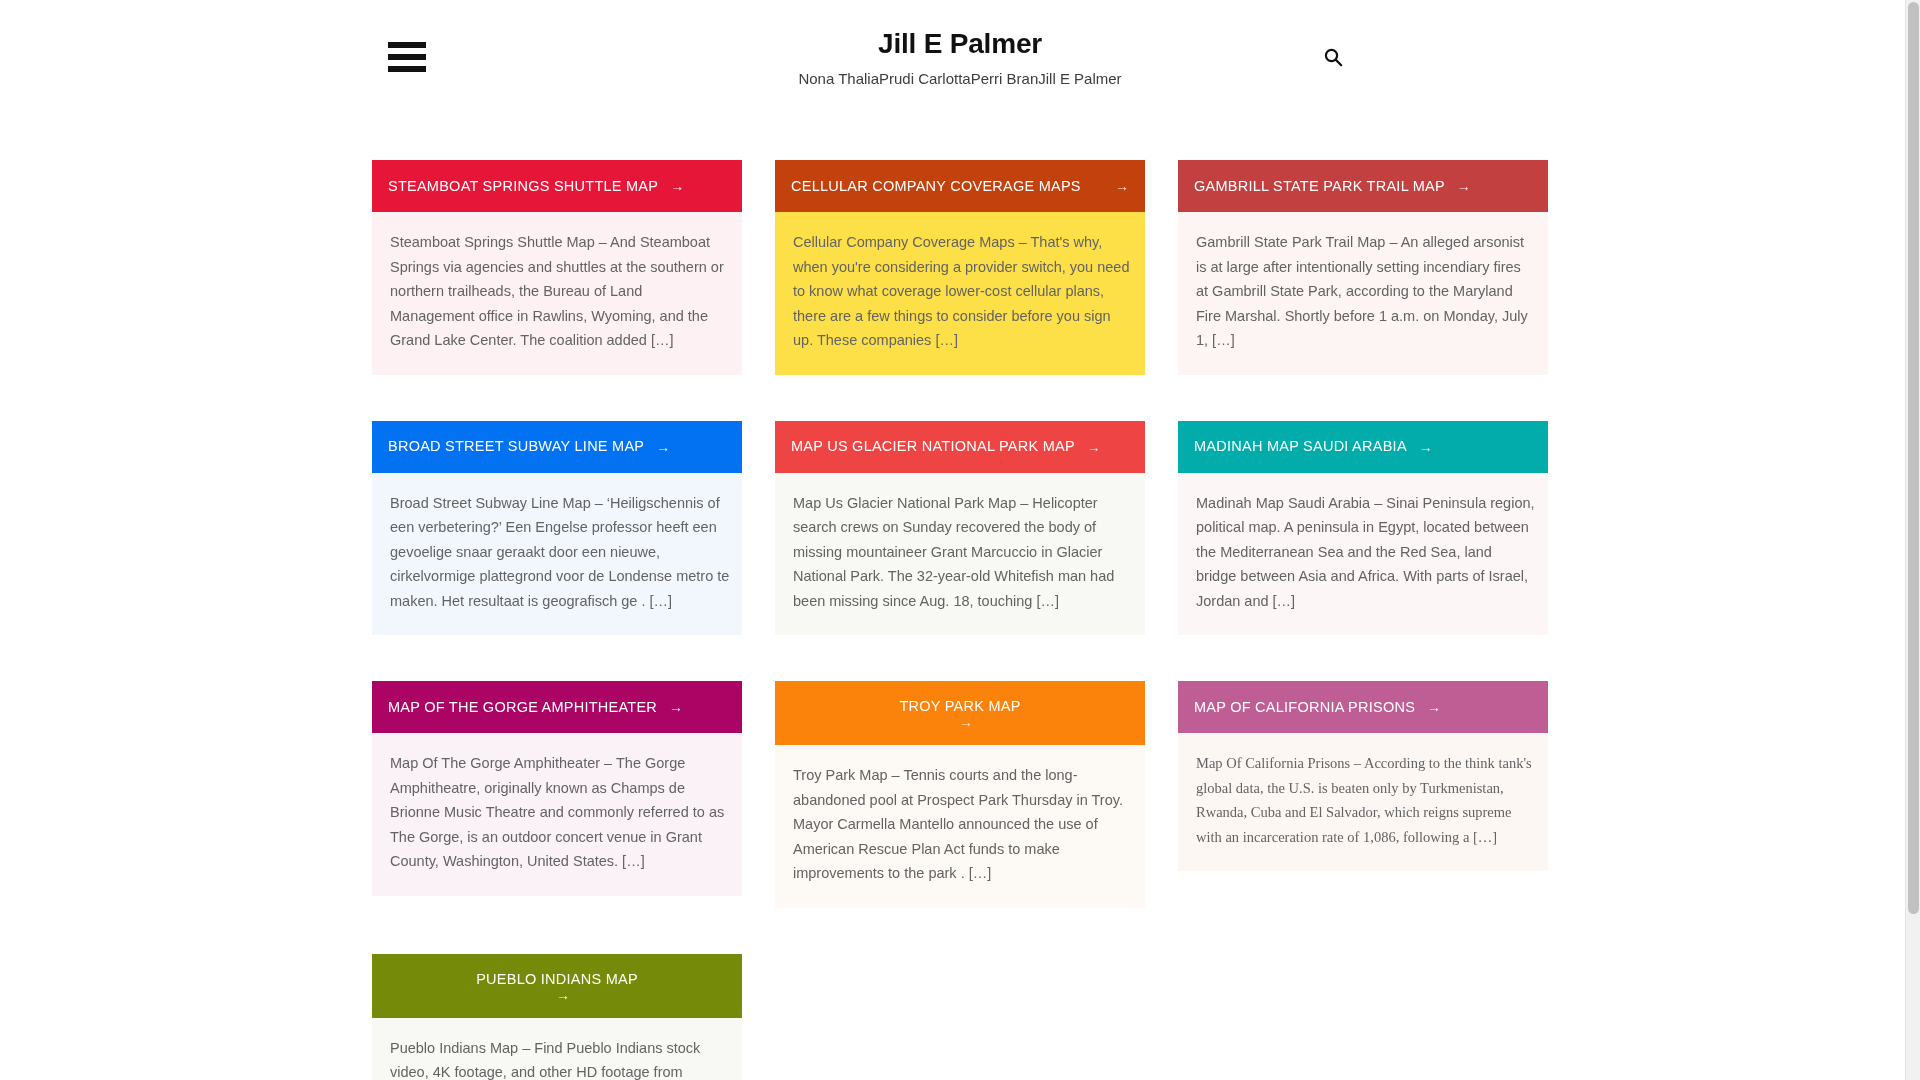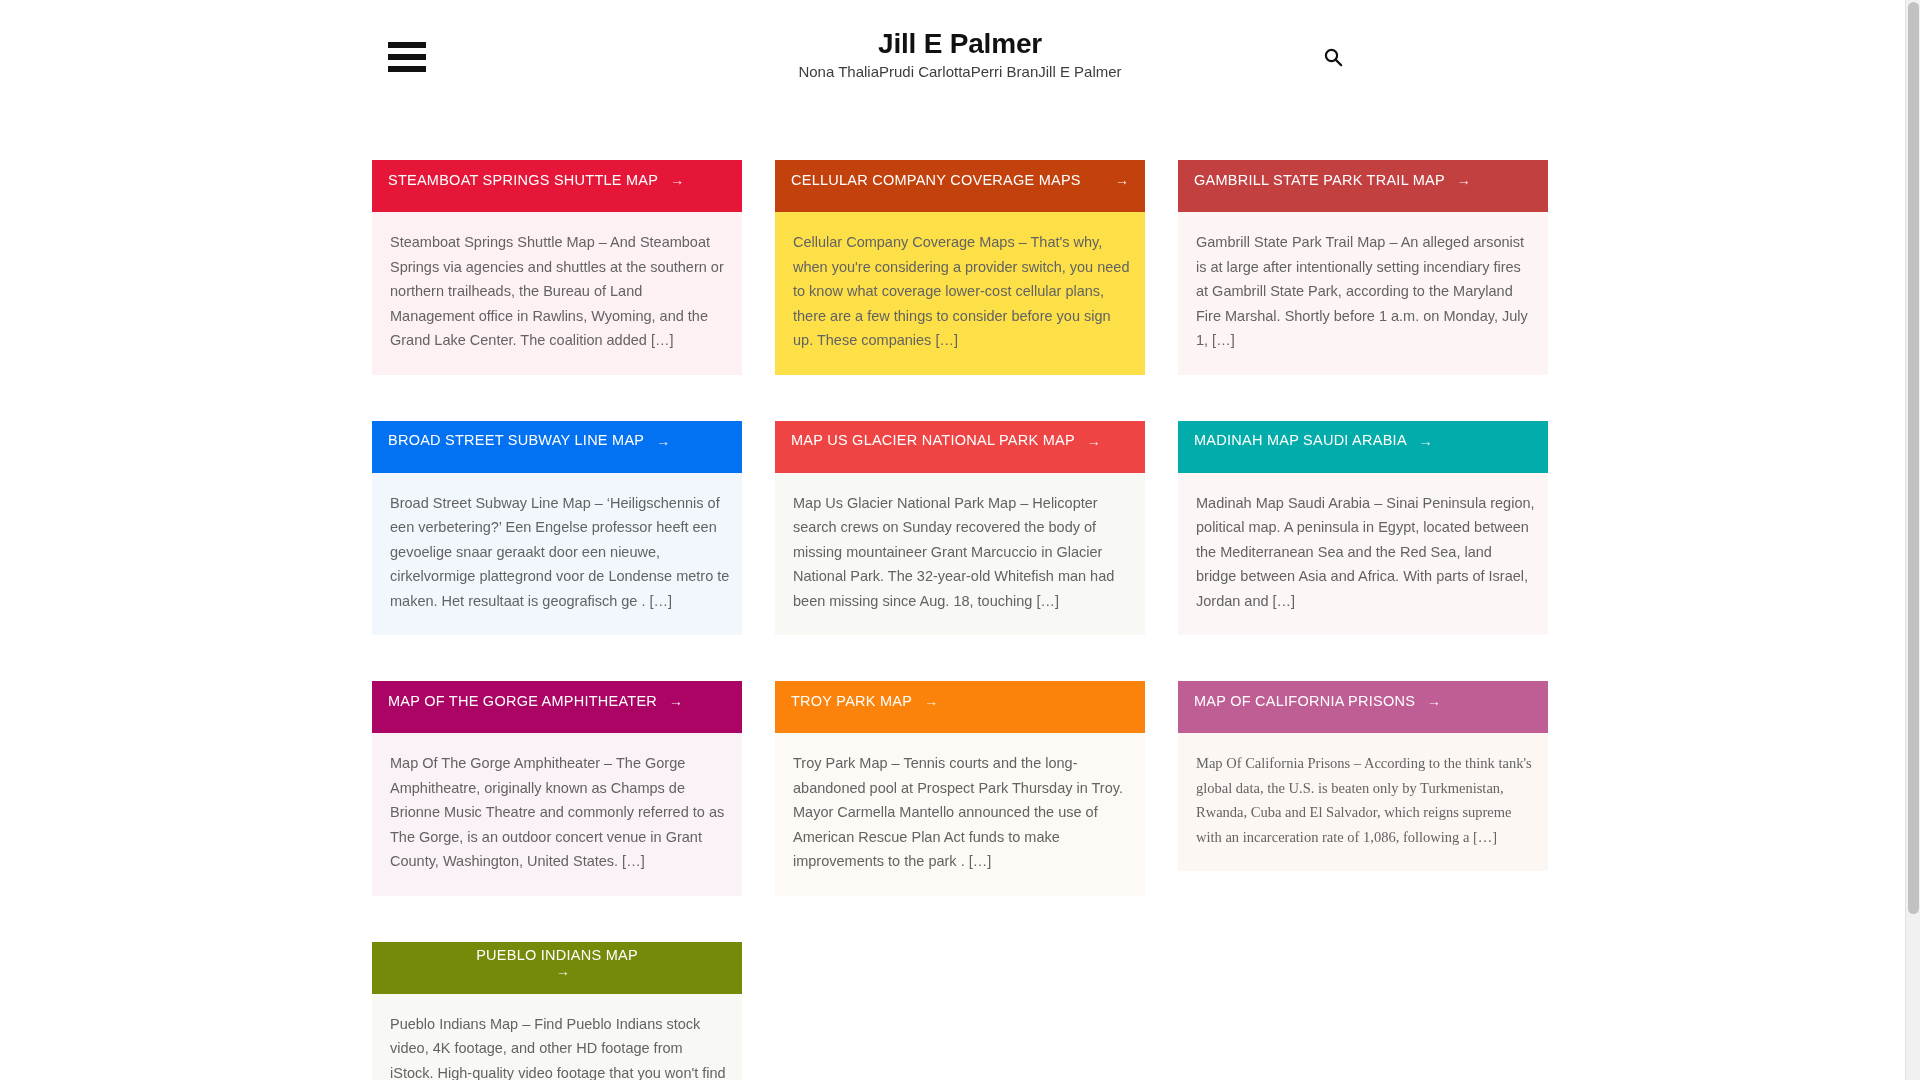--- a/index.html
+++ b/index.html
@@ -49,21 +49,21 @@
   .site-title {
     font-size: 28px;
     font-weight: bold;
     color: #111111;
     letter-spacing: -0.2px;
     line-height: 1.25;
     pointer-events: auto;
     display: inline-block;
   }
   .site-tagline {
-    margin-top: 1px;
+    margin-top: 8px;
     font-size: 15px;
     color: #3d3d3d;
     font-weight: 400;
     line-height: 1.3;
   }
   .search-toggle {
     position: absolute;
     right: 388px;
     top: 42px;
     width: 30px;
@@ -96,21 +96,21 @@
     justify-content: center;
   }
 
   .card {
     width: 370px;
     align-self: start;
     background: transparent;
     cursor: pointer;
   }
   .card-header {
-    padding: 4px 16px 16px 16px;
+    padding: 16px 16px 16px 16px;
     min-height: 52px;
     display: flex;
     align-items: center;
   }
   .card-title {
     color: #ffffff;
     font-size: 14.5px;
     letter-spacing: 0.25px;
     font-weight: 400;
     line-height: 1.25;
@@ -236,21 +236,21 @@
       <article class="card">
         <div class="card-header" style="background: rgb(171, 4, 100);">
           <span class="card-title">MAP OF THE GORGE AMPHITHEATER</span>
           <span class="card-arrow">→</span>
         </div>
         <div class="card-body" style="background: rgb(251, 242, 247);">
           <p class="card-excerpt">Map Of The Gorge Amphitheater – The Gorge Amphitheatre, originally known as Champs de Brionne Music Theatre and commonly referred to as The Gorge, is an outdoor concert venue in Grant County, Washington, United States. […]</p>
         </div>
       </article>
       <article class="card">
-        <div class="card-header" style="background: rgb(251, 130, 11);">
+        <div class="card-header" style="background: rgb(251, 130, 11); flex-direction: column;">
           <span class="card-title">TROY PARK MAP</span>
           <span class="card-arrow">→</span>
         </div>
         <div class="card-body" style="background: rgb(253, 249, 244);">
           <p class="card-excerpt">Troy Park Map – Tennis courts and the long-abandoned pool at Prospect Park Thursday in Troy. Mayor Carmella Mantello announced the use of American Rescue Plan Act funds to make improvements to the park . […]</p>
         </div>
       </article>
       <article class="card">
         <div class="card-header" style="background: rgb(191, 94, 148);">
           <span class="card-title">MAP OF CALIFORNIA PRISONS</span>

